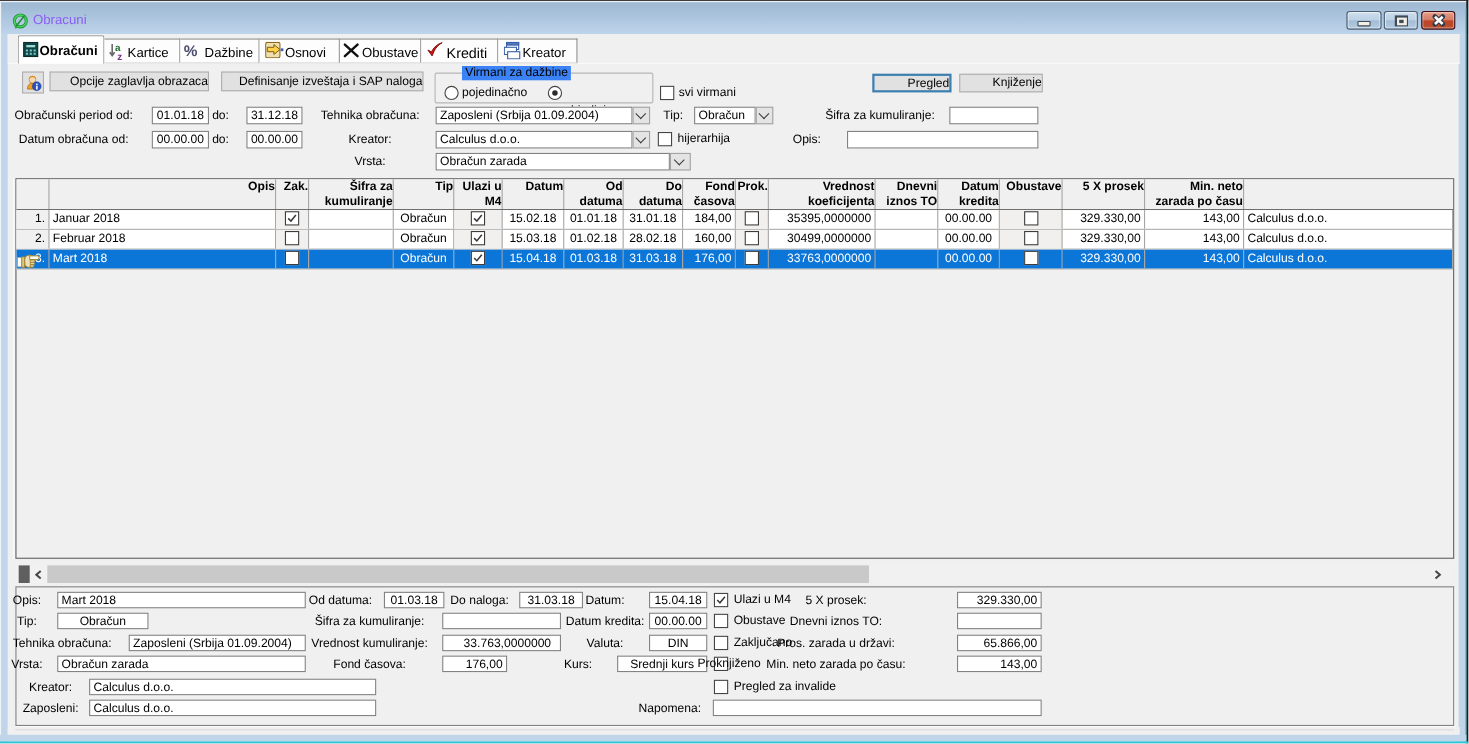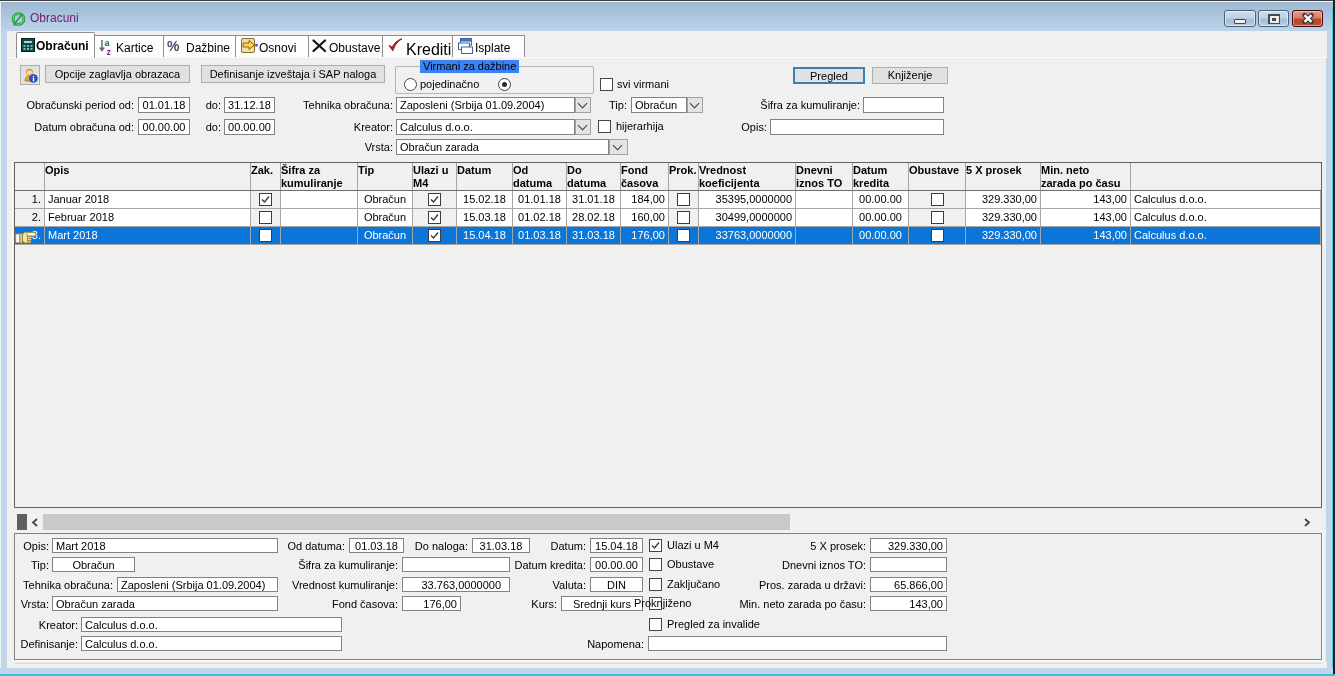--- a/index.html
+++ b/index.html
@@ -1,31 +1,31 @@
 <!DOCTYPE html>
 <html><head><meta charset="utf-8"><style>
 *{margin:0;padding:0;box-sizing:border-box}
 html,body{width:1335px;height:676px;overflow:hidden}
 body{position:relative;font-family:"Liberation Sans",sans-serif;font-size:11px;color:#000;background:#f0f0f0}
 .a{position:absolute;white-space:nowrap}
-.lbl{position:absolute;text-align:right;line-height:16px;white-space:nowrap}
+.lbl{position:absolute;text-align:center;line-height:16px;white-space:nowrap}
 .in{position:absolute;background:#fff;border:1px solid #828282;line-height:13px;padding:1px 3px 0 3px;white-space:nowrap;overflow:hidden}
 .c{text-align:center}
 .r{text-align:right}
-.btn{position:absolute;background:#e1e1e1;border:1px solid #adadad;text-align:center;overflow:hidden}
+.btn{position:absolute;background:#e1e1e1;border:1px solid #adadad;text-align:right;overflow:hidden}
 .cb{position:absolute;width:13px;height:13px;background:#fff;border:1px solid #454545}
 .rad{position:absolute;width:13px;height:13px;background:#fff;border:1px solid #454545;border-radius:50%}
 .dot{position:absolute;left:3px;top:3px;width:5px;height:5px;background:#2b2b2b;border-radius:50%}
 .ddb{position:absolute;background:#e4e4e4;border:1px solid #a2a2a2}
 .chev{position:absolute;width:7px;height:7px;border-right:1.6px solid #3c3c3c;border-bottom:1.6px solid #3c3c3c;transform:rotate(45deg)}
 svg{position:absolute}
 .ghr{display:flex;height:28px;border-bottom:1px solid #6e6e6e;background:#f0f0f0}
 .grow{display:flex;height:18px;background:#fff;border-bottom:1px solid #a6a6a6}
 .gc{flex:none;border-right:1px solid #a6a6a6;overflow:hidden;line-height:16px;padding:0 3px;white-space:nowrap}
-.h{font-weight:bold;text-align:left;line-height:13px;padding:1px 0 0 0}
+.h{font-weight:bold;text-align:right;line-height:13px;padding:1px 0 0 0}
 .n{background:#f0f0f0;text-align:right;color:#000}
 .k{background:#f1f0ee;text-align:center;padding:0}
 .gcb{position:relative;display:inline-block;width:13px;height:13px;background:#fff;border:1px solid #3c3c3c;vertical-align:middle;margin-top:-2px}
 .gcb svg{left:0;top:0}
 .sel .gc{background:#0b76d8;color:#fff}
 .sel .gc.n{background:#0b76d8;color:#fff}
 .c0{width:30px}.c1{width:206px}.c2{width:30px}.c3{width:77px}.c4{width:55px}.c5{width:44px}.c6{width:56px}.c7{width:54px}.c8{width:54px}.c9{width:48px}.c10{width:30px}.c11{width:97px}.c12{width:57px}.c13{width:56px}.c14{width:57px}.c15{width:75px}.c16{width:90px}.c17{width:190px}
 </style></head>
 <body>
 
@@ -40,21 +40,21 @@
 <div class="a" style="left:7px;top:661px;width:1320px;height:10px;background:#f0f0f0"></div>
 <div class="a" style="left:0;top:668px;width:1333px;height:6px;background:#c0d5e9"></div>
 <div class="a" style="left:0;top:674px;width:1335px;height:2px;background:#2ec4d8"></div>
 
 <svg style="left:11px;top:12px" width="15" height="15" viewBox="0 0 15 15">
 <circle cx="7.5" cy="7" r="5.4" fill="none" stroke="#1d9431" stroke-width="2.8"></circle>
 <circle cx="7.5" cy="7" r="5.4" fill="none" stroke="#4ed464" stroke-width="1.3"></circle>
 <path d="M11.3 2.2 L3.6 11.8" stroke="#1a8a2e" stroke-width="1.3" fill="none"></path>
 <path d="M2.2 10.5 L2.6 14 L6 13.2 Z" fill="#28ad3c"></path>
 </svg>
-<div class="a" style="left:30px;top:12px;font-size:12px;line-height:13px;color:#701a75">Obracuni</div>
+<div class="a" style="left:30px;top:12px;font-size:12px;line-height:13px;color:#8b5cf6">Obracuni</div>
 
 <div class="a" style="left:1224px;top:10px;width:32px;height:17px;border:1px solid #4d5f73;border-radius:3px;background:linear-gradient(#ccdcec 0%,#bdd2e5 47%,#a2bdd6 53%,#b6cce2 100%);box-shadow:inset 0 0 0 1px rgba(255,255,255,.55)">
   <div class="a" style="left:9px;top:8px;width:12px;height:5px;background:#f2efe4;border:1px solid #3f4a58;border-radius:1px"></div>
 </div>
 <div class="a" style="left:1258px;top:10px;width:31px;height:17px;border:1px solid #4d5f73;border-radius:3px;background:linear-gradient(#ccdcec 0%,#bdd2e5 47%,#a2bdd6 53%,#b6cce2 100%);box-shadow:inset 0 0 0 1px rgba(255,255,255,.55)">
   <div class="a" style="left:9px;top:3px;width:12px;height:10px;background:#3f4a58"></div>
   <div class="a" style="left:10.5px;top:4.5px;width:9px;height:7px;background:#f2efe4"></div>
   <div class="a" style="left:13px;top:6.5px;width:4px;height:3px;background:#3f4a58"></div>
 </div>
 <div class="a" style="left:1292px;top:10px;width:31px;height:17px;border:1px solid #3d0a12;border-radius:3px;background:linear-gradient(#e59a88 0%,#d57c64 47%,#c04426 53%,#b84c2c 85%,#c65a38 100%);box-shadow:inset 0 0 0 1px rgba(255,225,215,.5)">
@@ -109,29 +109,29 @@
   <div class="a" style="left:259px;top:41px;font-size:12px">Osnovi</div>
 
   <svg style="left:312px;top:39px" width="15" height="14" viewBox="0 0 15 14">
     <path d="M1.5 1.5 L13 12 M13 1.5 L1.5 12" stroke="#111" stroke-width="2.2" stroke-linecap="round"></path>
   </svg>
   <div class="a" style="left:329px;top:41px;font-size:12px">Obustave</div>
 
   <svg style="left:388px;top:38px" width="15" height="15" viewBox="0 0 15 15">
     <path d="M1 7.5 L4.8 12.8 L6.8 8.2 C8.3 5.2 10.8 2.6 14 0.8 C10.2 1.8 6.8 4.4 4.9 8 L4.3 9.2 Z" fill="#e01010" stroke="#6e0606" stroke-width="0.8"></path>
   </svg>
-  <div class="a" style="left:406px;top:41px;font-size:16px">Krediti</div>
+  <div class="a" style="left:406px;top:41px;font-size:13px">Krediti</div>
 
   <svg style="left:458px;top:38px" width="16" height="16" viewBox="0 0 16 16">
     <rect x="2.5" y="0.5" width="11" height="6.5" fill="#fff" stroke="#3a62a8"></rect>
     <rect x="2.5" y="0.5" width="11" height="2.5" fill="#5078c0" stroke="#3a62a8"></rect>
     <rect x="0.5" y="5" width="11" height="6.5" fill="#fff" stroke="#3a62a8"></rect>
     <rect x="3.5" y="9" width="11" height="6.5" fill="#fff" stroke="#3a62a8"></rect>
   </svg>
-  <div class="a" style="left:475px;top:41px;font-size:12px">Isplate</div>
+  <div class="a" style="left:475px;top:41px;font-size:12px">Kreator</div>
 </div>
 
 <div class="a" id="filter" style="left:0;top:0;width:0;height:0">
   <div class="btn" style="left:20px;top:65px;width:20px;height:20px"></div>
   <svg style="left:23px;top:68px" width="15" height="15" viewBox="0 0 15 15">
     <path d="M2 13 C2 9.5 4 7.5 6.5 7.5 C9 7.5 11 9.5 11 13 Z" fill="#f2a020" stroke="#b06808" stroke-width="0.7"></path>
     <circle cx="6.5" cy="4.4" r="3.1" fill="#f8d8b0" stroke="#c08840" stroke-width="0.7"></circle>
     <path d="M3.4 4 C3.8 1.8 9.2 1.6 9.6 4 L9.6 2.8 C8.8 0.6 4.4 0.6 3.5 2.6 Z" fill="#e88810"></path>
     <circle cx="10.4" cy="10.4" r="4" fill="#2a52c0" stroke="#1a3a90" stroke-width="0.5"></circle>
     <rect x="9.8" y="8" width="1.4" height="1.4" fill="#fff"></rect>
@@ -355,17 +355,17 @@
   <div class="cb" style="left:635px;top:64px"></div>
   <div class="a" style="left:620px;top:63px;line-height:15px">Proknjiženo</div>
   <div class="lbl" style="left:640px;top:63px;width:212px">Min. neto zarada po času:</div>
   <div class="in r" style="left:856px;top:63px;width:77px;height:15px">143,00</div>
 
   <div class="lbl" style="left:0;top:84px;width:64px">Kreator:</div>
   <div class="in" style="left:67px;top:84px;width:261px;height:15px">Calculus d.o.o.</div>
   <div class="cb" style="left:635px;top:85px"></div>
   <div class="a" style="left:653px;top:84px;line-height:15px">Pregled za invalide</div>
 
-  <div class="lbl" style="left:0;top:103px;width:64px">Definisanje:</div>
+  <div class="lbl" style="left:0;top:103px;width:64px">Zaposleni:</div>
   <div class="in" style="left:67px;top:103px;width:261px;height:15px">Calculus d.o.o.</div>
   <div class="lbl" style="left:560px;top:103px;width:70px">Napomena:</div>
   <div class="in" style="left:634px;top:103px;width:299px;height:15px"></div>
 </div>
 
 </body></html>

